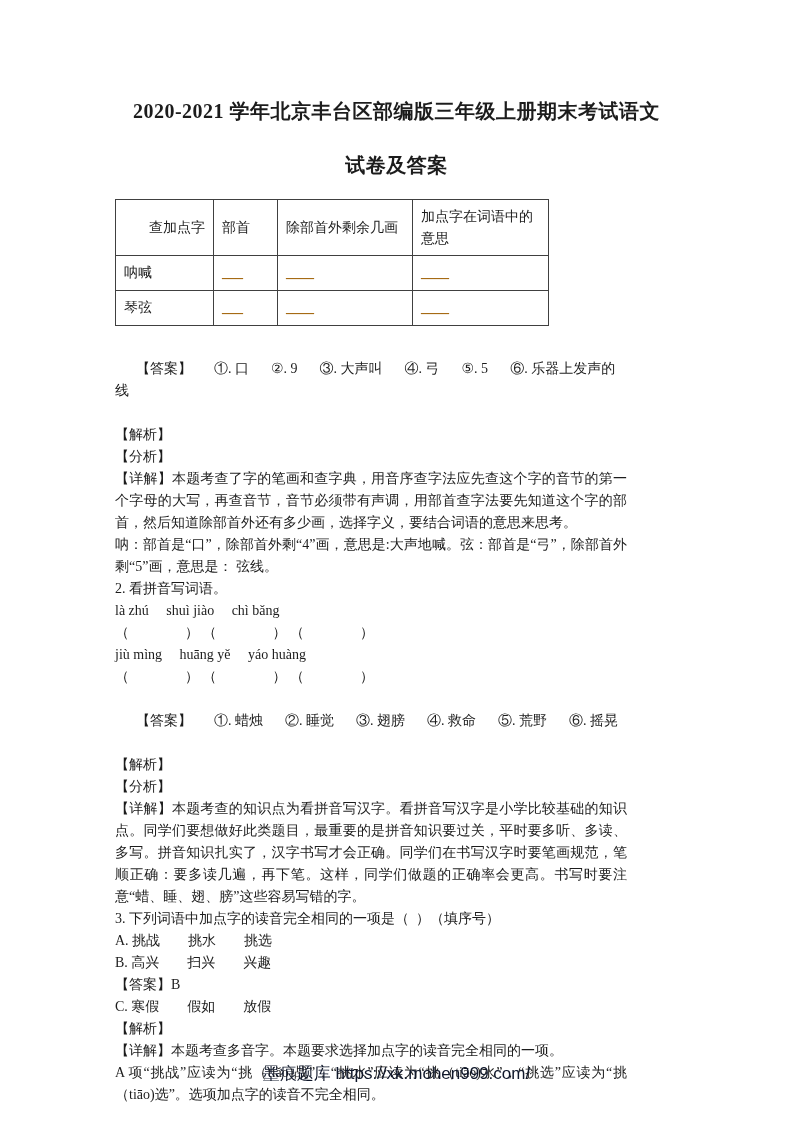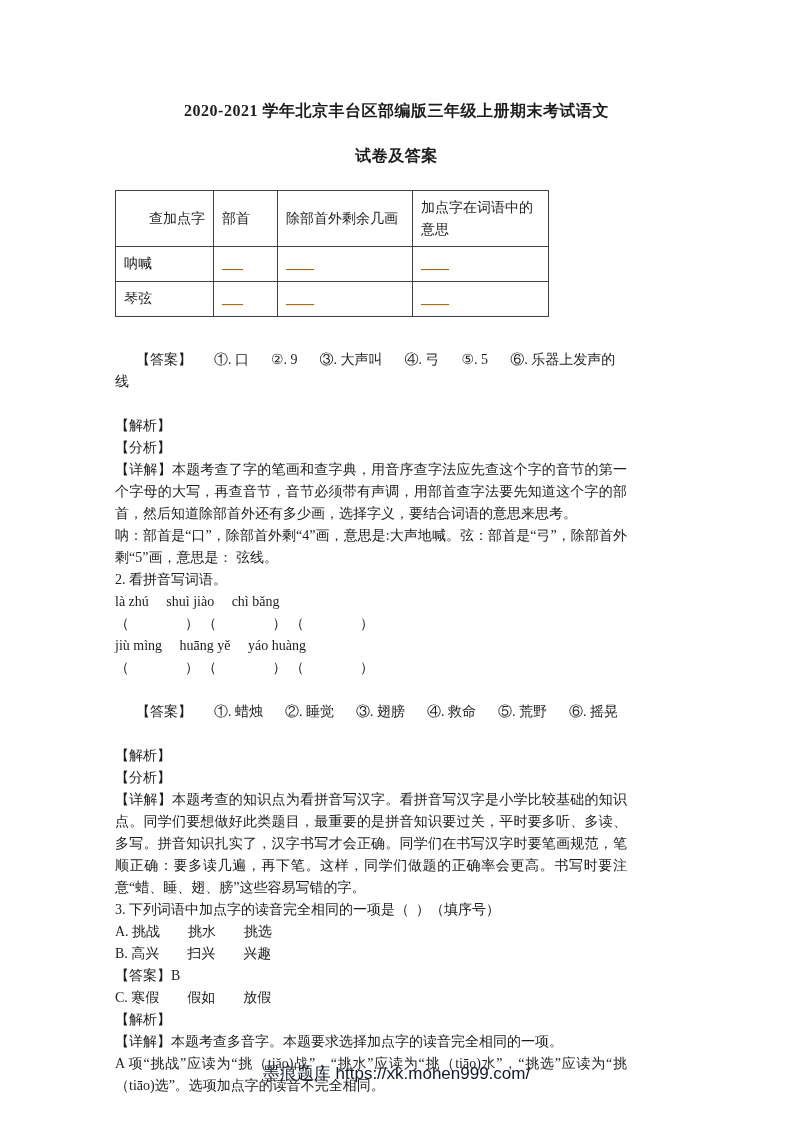--- a/index.html
+++ b/index.html
@@ -7,27 +7,27 @@
     position: relative;
     width: 793px;
     height: 1122px;
     background: #ffffff;
     font-family: "Liberation Serif", "DejaVu Serif", serif;
     color: #1c1c1c;
     overflow: hidden;
   }
   .doc-title {
     text-align: center;
-    font-size: 16px;
+    font-size: 20px;
     font-weight: bold;
     line-height: 30px;
     letter-spacing: 0.5px;
   }
   .doc-title.first { padding-top: 96px; }
-  .doc-title.second { margin-top: 15px; }
+  .doc-title.second { margin-top: 24px; }
   .content {
     margin: 19px 166px 0 115px;
     width: 512px;
     font-size: 14px;
     line-height: 22px;
   }
   .line { white-space: pre-wrap; }
   .para { text-align: justify; white-space: normal; }
   table.q-table {
     border-collapse: collapse;

